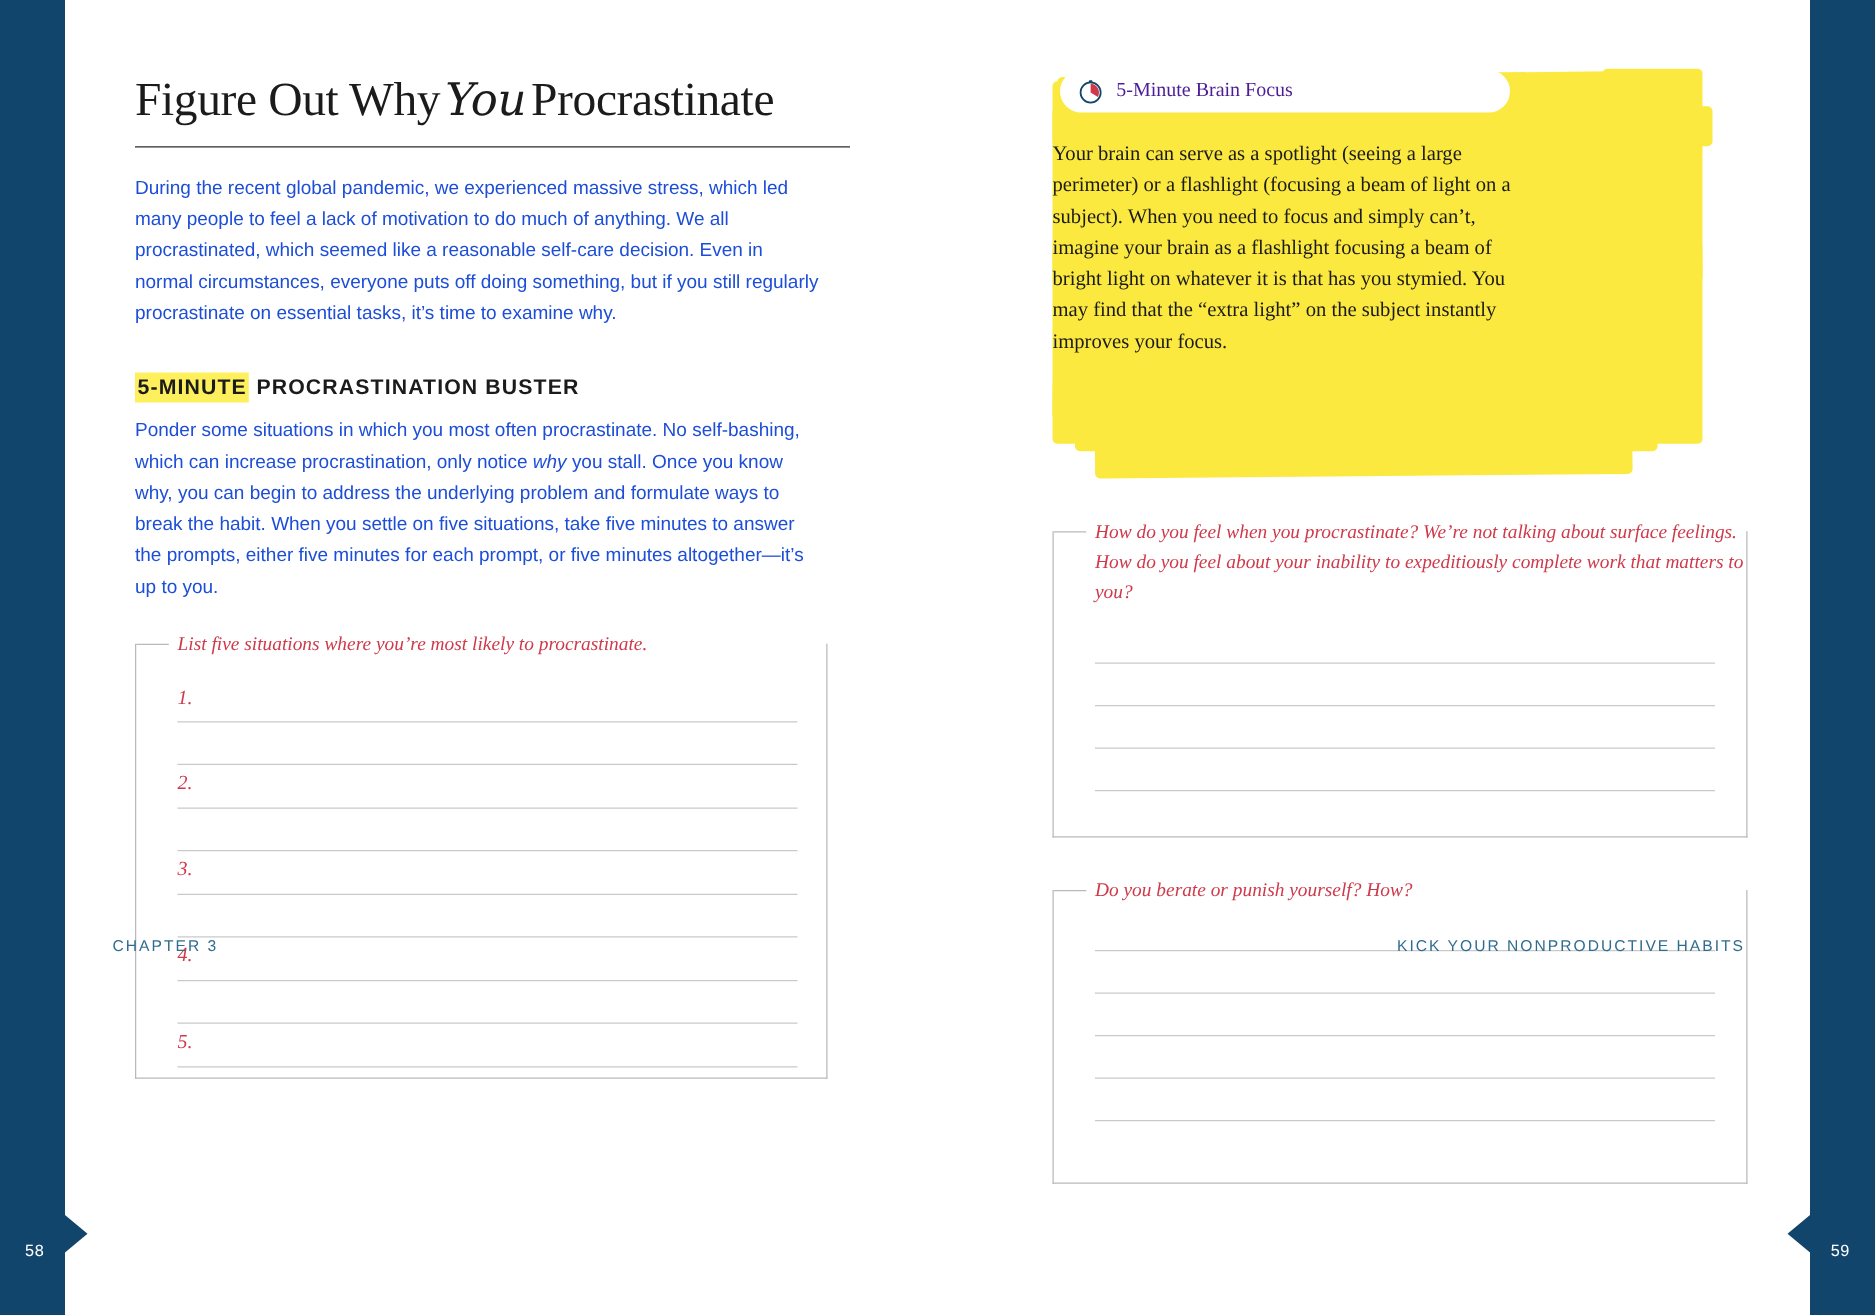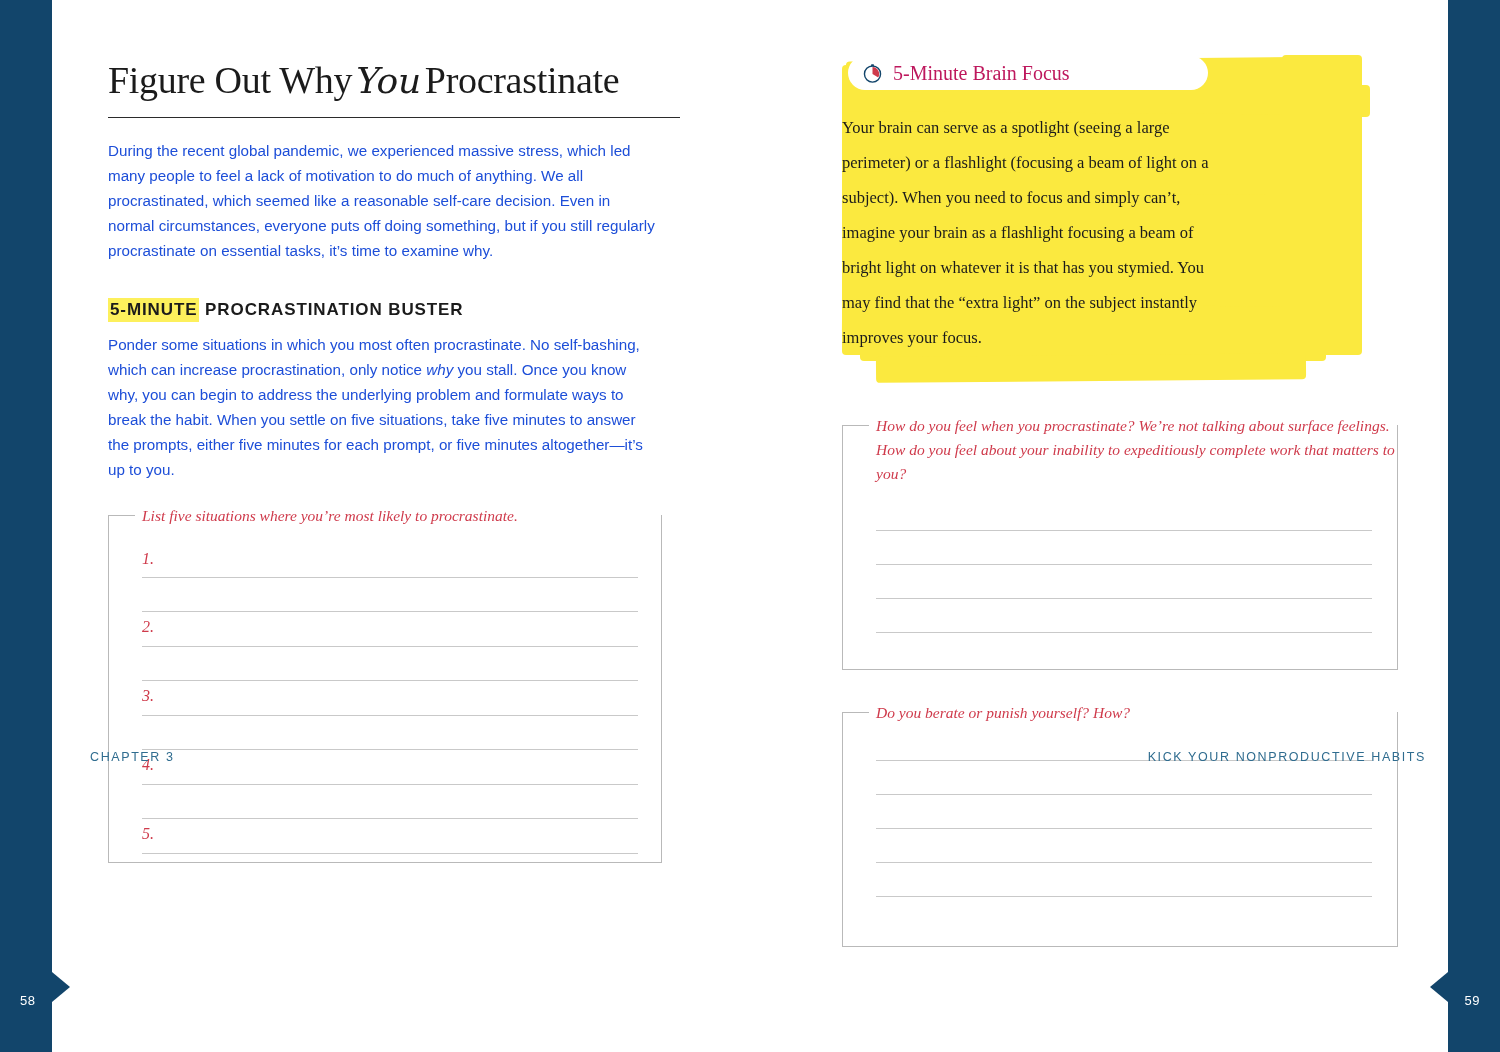--- a/index.html
+++ b/index.html
@@ -169,37 +169,37 @@
     height: 34px;
     background: #ffffff;
     border-radius: 17px;
     display: flex;
     align-items: center;
     padding-left: 14px;
     box-sizing: border-box;
   }
   .brain-title {
     font-family: "Liberation Serif", serif;
-    font-size: 20px;
-    color: #be185d;
+    font-size: 16px;
+    color: #4c1d95;
     margin-left: 10px;
   }
   .timer-icon {
     width: 21px;
     height: 21px;
     flex: 0 0 auto;
   }
   .brain-body {
     position: absolute;
     left: 90px;
     top: 110px;
     width: 368px;
     font-family: "Liberation Serif", serif;
     font-size: 16.5px;
-    line-height: 35px;
+    line-height: 25px;
     color: #1b1b1b;
   }
 
   
   .footer-tab {
     position: absolute;
     bottom: 0;
     width: 52px;
     height: 84px;
     background: #12456b;
@@ -319,21 +319,21 @@
 
     <div class="prompt-box" style="left:90px; top:425px; width:556px; height:245px;">
       <div class="bracket"></div>
       <div class="prompt-label" style="left:34px; width:520px;">How do you feel when you procrastinate? We’re not talking about surface feelings. How do you feel about your inability to expeditiously complete work that matters to you?</div>
       <div class="write-line" style="left:34px; top:105px; width:496px;"></div>
       <div class="write-line" style="left:34px; top:139px; width:496px;"></div>
       <div class="write-line" style="left:34px; top:173px; width:496px;"></div>
       <div class="write-line" style="left:34px; top:207px; width:496px;"></div>
     </div>
 
-    <div class="footer-text" style="right:22px; bottom:44px;padding-left:36px;">KICK YOUR NONPRODUCTIVE HABITS</div>
+    <div class="footer-text" style="right:52px; bottom:44px;padding-left:36px;">KICK YOUR NONPRODUCTIVE HABITS</div>
   </div>
 
   <div class="footer-tab" style="left:0;"></div>
   <div class="page-num" style="left:20px; bottom:44px;">58</div>
   <div class="tri" style="left:52px; bottom:50px; border-top:15px solid transparent; border-bottom:15px solid transparent; border-left:18px solid #12456b;"></div>
 
   <div class="footer-tab" style="right:0;"></div>
   <div class="page-num" style="right:20px; bottom:44px;">59</div>
   <div class="tri" style="right:52px; bottom:50px; border-top:15px solid transparent; border-bottom:15px solid transparent; border-right:18px solid #12456b;"></div>
 

